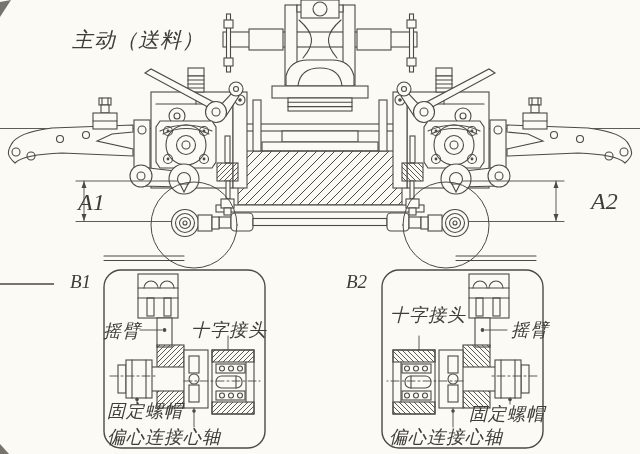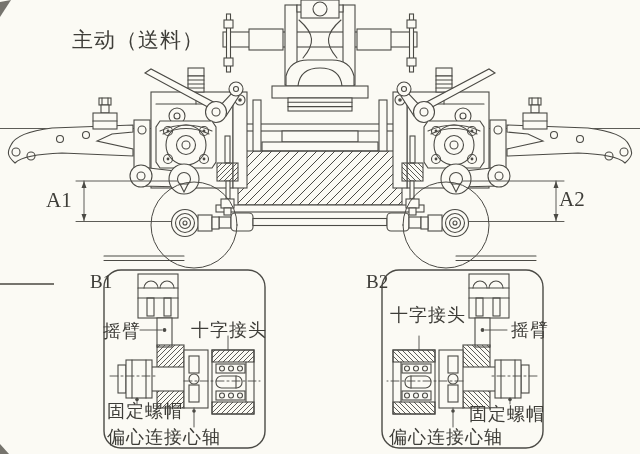--- a/index.html
+++ b/index.html
@@ -1,25 +1,26 @@
 <!DOCTYPE html>
 <html><head>
 <meta charset="utf-8">
 <style>
   html,body{margin:0;padding:0;}
   #stage{
     position:relative; width:640px; height:454px;
     background:#fbfaf4; overflow:hidden;
     font-family:"Liberation Serif", serif;
+    font-style:italic;
   }
   svg{position:absolute;left:0;top:0;}
   .lbl{position:absolute; color:#3e3d38; white-space:nowrap; line-height:1;}
   .title{font-size:21px; letter-spacing:1px; font-family:"Liberation Serif", serif;}
-  .dim{font-size:21px; font-family:"Liberation Serif", serif;}
-  .view-id{font-size:19px; font-family:"Liberation Serif", serif;margin-left:20px;}
+  .dim{font-size:24px; font-family:"Liberation Serif", serif;margin-left:32px;}
+  .view-id{font-size:19px; font-family:"Liberation Serif", serif;}
   .callout{font-size:18px; letter-spacing:1px;}
   .watermark{
     position:absolute; left:166px; top:192px;
     font-size:55px; font-weight:700; letter-spacing:9px;
     color:rgba(203,200,190,0.38);
     -webkit-text-stroke:2.2px rgba(181,178,168,0.85);
     font-family:"Liberation Serif", serif;
   }
 </style>
 </head>

